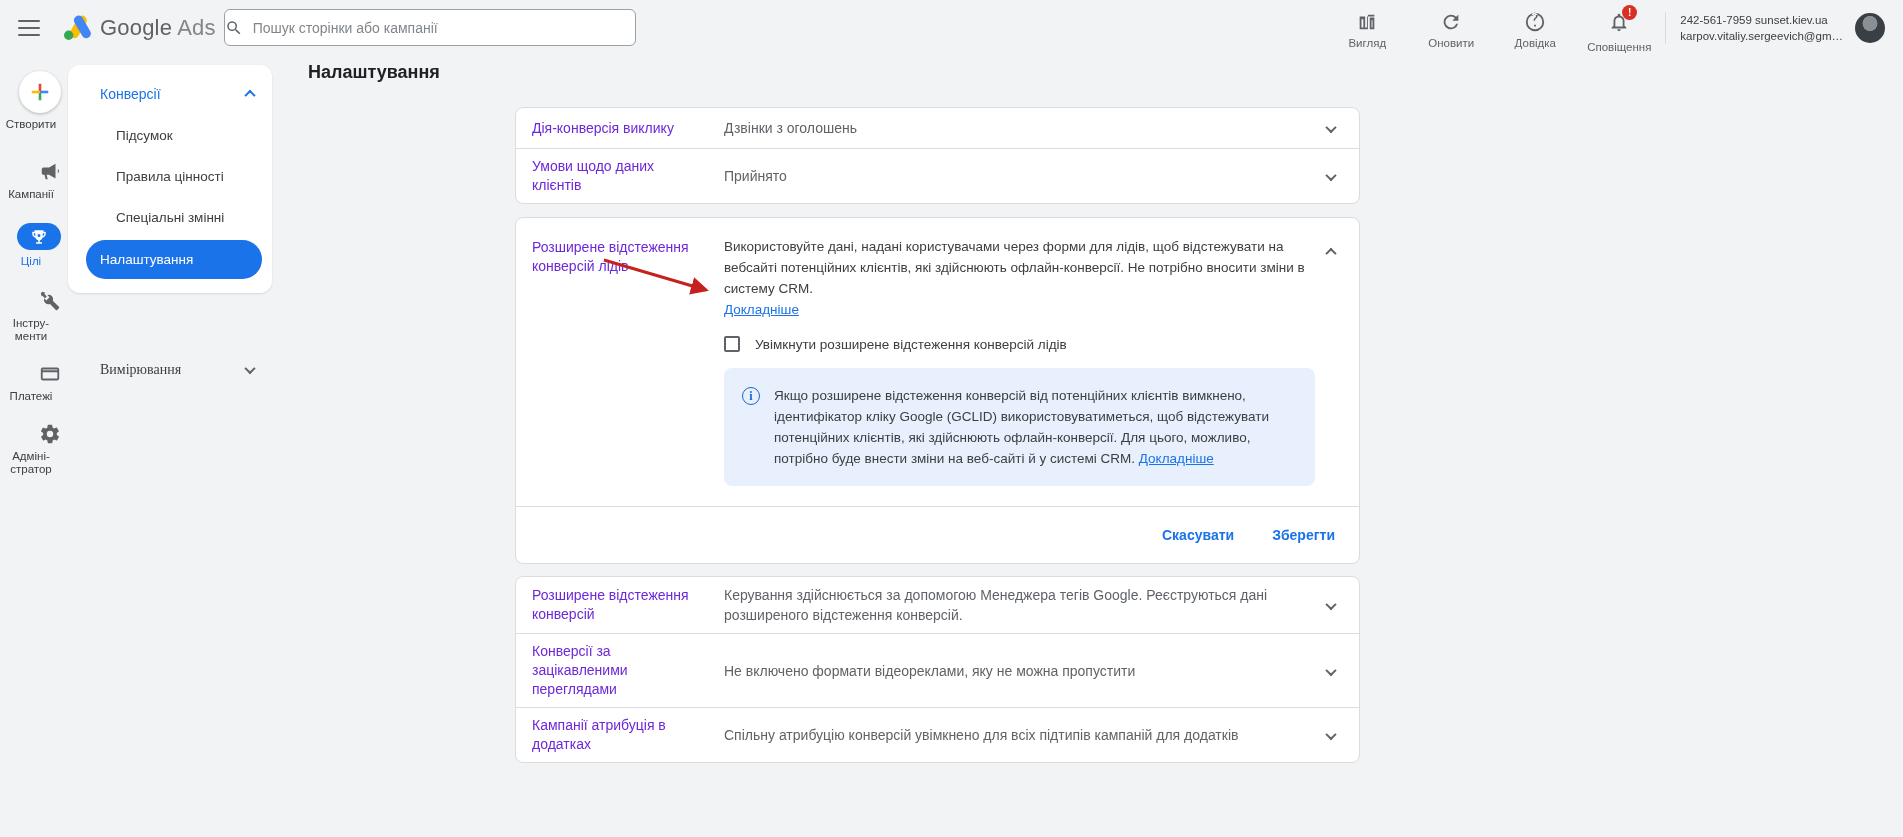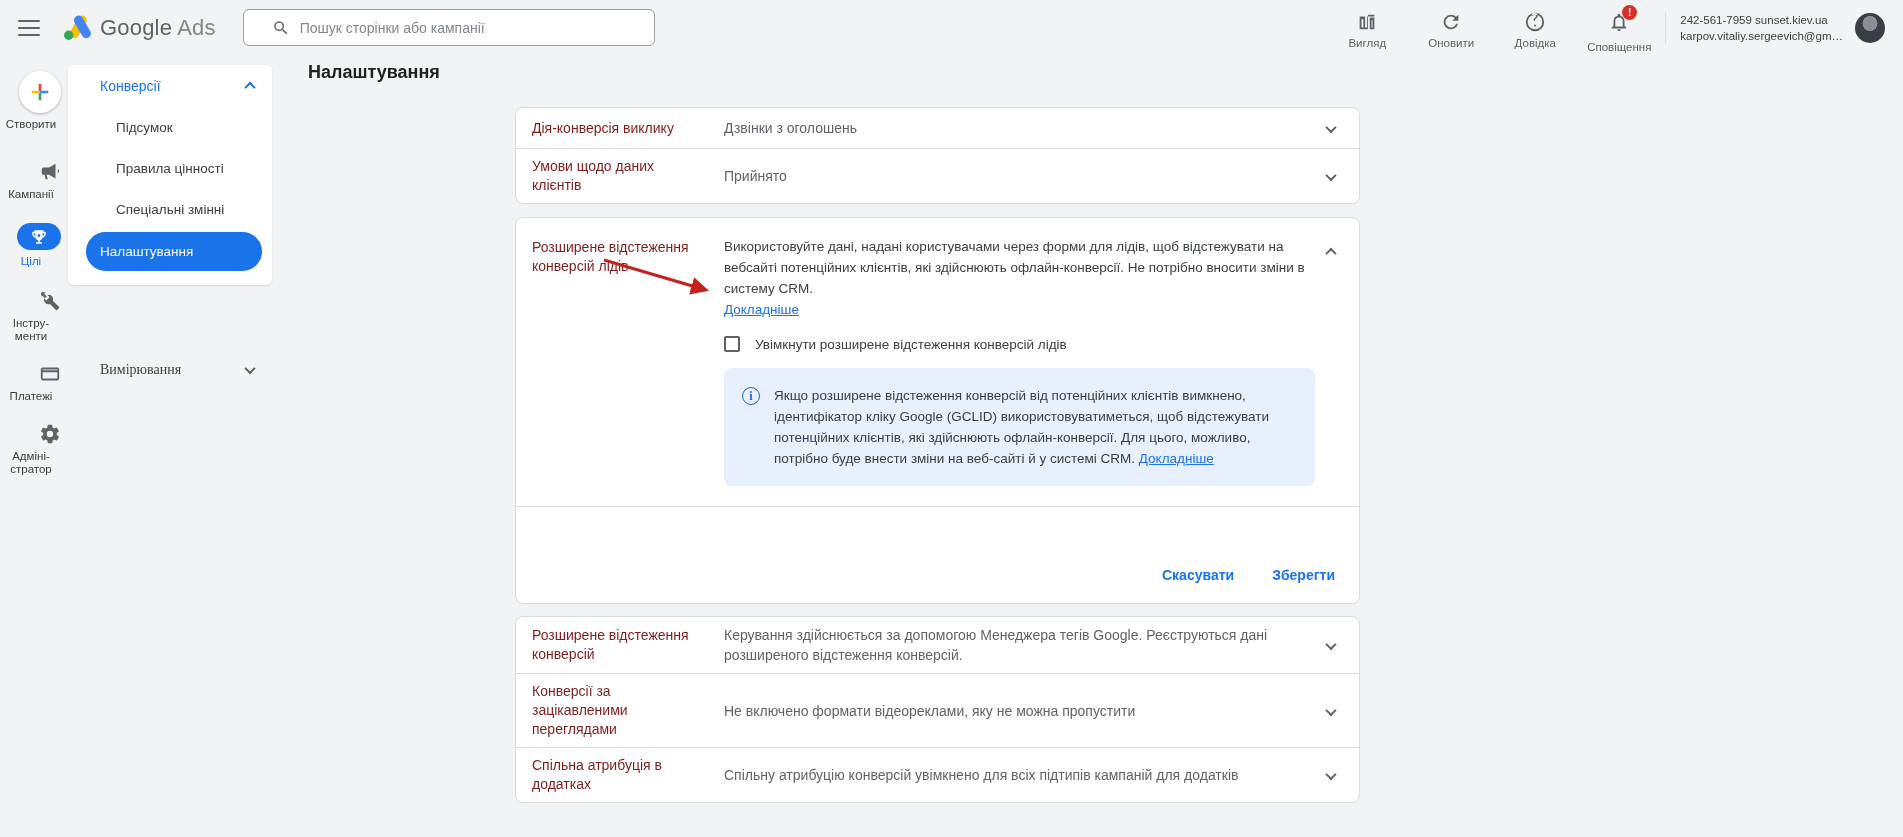--- a/index.html
+++ b/index.html
@@ -12,21 +12,21 @@
     overflow: hidden;
   }
   
   #topbar { position:absolute; top:0; left:0; right:0; height:55px; display:flex; align-items:center; }
   .hamburger { margin-left:18px; width:22px; height:16px; display:flex; flex-direction:column; justify-content:space-between; cursor:pointer; }
   .hamburger span { display:block; height:2px; background:#5f6368; border-radius:1px; }
   .brand { display:flex; align-items:center; margin-left:22px; gap:8px; }
   .brand-text { font-size:22px; letter-spacing:.2px; }
   .brand-google { color:#5f6368; font-weight:500; }
   .brand-ads { color:#80868b; font-weight:400; margin-left:5px; }
-  .searchbox { margin-left:27px; width:412px; height:37px; background:#fff; border:1px solid #9aa0a6; border-radius:6px; display:flex; align-items:center; padding:0 28px; }
+  .searchbox { margin-left:8px; width:412px; height:37px; background:#fff; border:1px solid #9aa0a6; border-radius:6px; display:flex; align-items:center; padding:0 0; }
   .searchbox input { border:none; outline:none; flex:1; font-size:14px; color:#3c4043; font-family:"Liberation Sans",sans-serif; background:transparent; margin-left:10px; }
   .searchbox input::placeholder { color:#80868b; }
   .tb-spacer { flex:1; }
   .tb-actions { display:flex; align-items:flex-start; gap:20px; margin-right:8px; }
   .tb-item { width:64px; display:flex; flex-direction:column; align-items:center; cursor:pointer; padding-top:9px; }
   .tb-item svg { width:22px; height:22px; fill:#5f6368; }
   .tb-label { font-size:11.5px; color:#5f6368; margin-top:4px; white-space:nowrap; }
   .bell-wrap { position:relative; }
   .badge { position:absolute; top:-6px; right:-7px; width:15px; height:15px; background:#d93025; border-radius:50%; color:#fff; font-size:10px; font-weight:bold; display:flex; align-items:center; justify-content:center; }
   .tb-divider { width:1px; height:32px; background:#dadce0; margin:0 14px 0 6px; }
@@ -35,53 +35,53 @@
   
   #navrail { position:absolute; left:0; top:55px; width:62px; bottom:0; display:flex; flex-direction:column; align-items:center; }
   .rail-item { display:flex; flex-direction:column; align-items:flex-end; cursor:pointer; }
   .rail-label { font-size:11.5px; color:#3c4043; margin-top:5px; text-align:center; line-height:13px; width:60px; }
   .rail-item svg { width:22px; height:22px; fill:#5f6368; }
   .create-circle { width:42px; height:42px; background:#fff; border-radius:50%; box-shadow:0 1px 3px rgba(60,64,67,.35); display:flex; align-items:center; justify-content:center; }
   .goal-pill { width:44px; height:27px; background:#1a73e8; border-radius:14px; display:flex; align-items:center; justify-content:center; }
   .goal-pill svg { fill:#fff; width:18px; height:18px; }
   .rail-active .rail-label { color:#1a73e8; }
   
-  #sidebar { position:absolute; left:68px; top:65px; width:204px; background:#fff; border-radius:6px; box-shadow:0 1px 2px rgba(60,64,67,.15); padding:0 0 12px; }
+  #sidebar { position:absolute; left:68px; top:65px; width:204px; background:#fff; border-radius:12px; box-shadow:0 1px 2px rgba(60,64,67,.15); padding:8px 0 12px; }
   .sb-section { display:flex; align-items:center; justify-content:space-between; padding:13px 18px 13px 32px; cursor:pointer; }
   .sb-section-label { color:#1a73e8; font-size:14px; }
   .sb-item { padding:13px 16px 13px 48px; font-size:13.5px; color:#3c4043; cursor:pointer; }
   .sb-item-active { background:#1a73e8; color:#fff; border-radius:20px; margin:2px 10px 2px 18px; padding:12px 14px; }
   #measure-row { position:absolute; left:68px; top:352px; width:204px; display:flex; align-items:center; justify-content:space-between; padding:10px 18px 10px 32px; font-size:14px; color:#3c4043; cursor:pointer;font-family:Liberation Serif, serif; }
   .chev { display:inline-block; width:8px; height:8px; border-right:2px solid #5f6368; border-bottom:2px solid #5f6368; }
   .chev-down { transform:rotate(45deg) translate(-1px,-1px); }
   .chev-up { transform:rotate(-135deg) translate(-1px,-1px); }
   .chev-blue { border-color:#1a73e8; }
   
   #page-title { position:absolute; left:308px; top:62px; font-size:18px; color:#202124; }
   #panels { position:absolute; left:515px; top:107px; width:845px; }
   .card { background:#fff; border:1px solid #dadce0; border-radius:8px; overflow:hidden; }
   .panel-row { display:flex; align-items:center; padding:8px 16px; min-height:40px; cursor:pointer; }
   .panel-row + .panel-row { border-top:1px solid #dadce0; }
-  .p-label { width:172px; margin-right:20px; font-size:14px; line-height:19px; color:#7f1d1d; flex-shrink:0; }
+  .p-label { width:172px; margin-right:20px; font-size:14px; line-height:19px; color:#6d28d9; flex-shrink:0; }
   .p-value { flex:1; font-size:14px; line-height:20px; color:#5f6368; padding-right:14px; }
   .p-chev { margin-left:auto; padding:0 8px; }
   .card-expanded { margin-top:13px; }
   .exp-body { display:flex; padding:18px 16px 0; }
   .exp-right { flex:1; padding-right:4px; }
   .exp-desc { font-size:13.5px; line-height:21px; color:#3c4043; max-width:650px; }
   a.blue-link { color:#1a73e8; text-decoration:underline; cursor:pointer;text-align:center; }
   .exp-desc-link { display:inline-block; margin-top:3px; font-size:13.5px; }
   .cb-row { display:flex; align-items:center; gap:15px; margin-top:18px; cursor:pointer; }
   .checkbox { width:16px; height:16px; border:2px solid #5f6368; border-radius:2px; background:#fff; flex-shrink:0; }
   .cb-label { font-size:13.5px; color:#3c4043; }
   .info-box { margin-top:16px; background:#e8f0fe; border-radius:8px; padding:17px 22px 17px 18px; display:flex; gap:14px; max-width:650px; }
   .info-icon { width:18px; height:18px; border:1.6px solid #1967d2; border-radius:50%; color:#1967d2; font-size:12px; font-weight:bold; display:flex; align-items:center; justify-content:center; flex-shrink:0; margin-top:2px; font-family:"Liberation Serif",serif; }
   .info-text { font-size:13.5px; line-height:21px; color:#3c4043; }
   .exp-footer { border-top:1px solid #dadce0; margin-top:20px; padding:12px 10px; display:flex; justify-content:flex-end; gap:10px; }
-  .text-btn { background:none; border:none; color:#1a73e8; font-size:14px; font-weight:bold; font-family:"Liberation Sans",sans-serif; padding:8px 14px; cursor:pointer; border-radius:4px;margin-top:40px; }
+  .text-btn { background:none; border:none; color:#1a73e8; font-size:14px; font-weight:bold; font-family:"Liberation Sans",sans-serif; padding:8px 14px; cursor:pointer; border-radius:4px; }
   .card-group2 { margin-top:12px; }
   #red-arrow { position:absolute; left:594px; top:250px; pointer-events:none; }
 </style>
 </head>
 <body>
 
 <div id="topbar">
   <div class="hamburger">
       <span></span>
       <span></span>
@@ -260,21 +260,21 @@
       <div class="p-label">Розширене відстеження конверсій</div>
       <div class="p-value">Керування здійснюється за допомогою Менеджера тегів Google. Реєструються дані розширеного відстеження конверсій.</div>
       <span class="p-chev"><span class="chev chev-down"></span></span>
     </div>
     <div class="panel-row">
       <div class="p-label">Конверсії за зацікавленими переглядами</div>
       <div class="p-value">Не включено формати відеореклами, яку не можна пропустити</div>
       <span class="p-chev"><span class="chev chev-down"></span></span>
     </div>
     <div class="panel-row">
-      <div class="p-label">Спільна атрибуція в додатках</div>
+      <div class="p-label">Кампанії атрибуція в додатках</div>
       <div class="p-value">Спільну атрибуцію конверсій увімкнено для всіх підтипів кампаній для додатків</div>
       <span class="p-chev"><span class="chev chev-down"></span></span>
     </div>
   </div>
 </div>
 
 <svg id="red-arrow" width="130" height="52" viewBox="0 0 130 52">
   <defs>
     <marker id="arrhead" markerWidth="8" markerHeight="8" refX="5" refY="3" orient="auto">
       <path d="M0,0 L6,3 L0,6 z" fill="#c5221f"></path>

